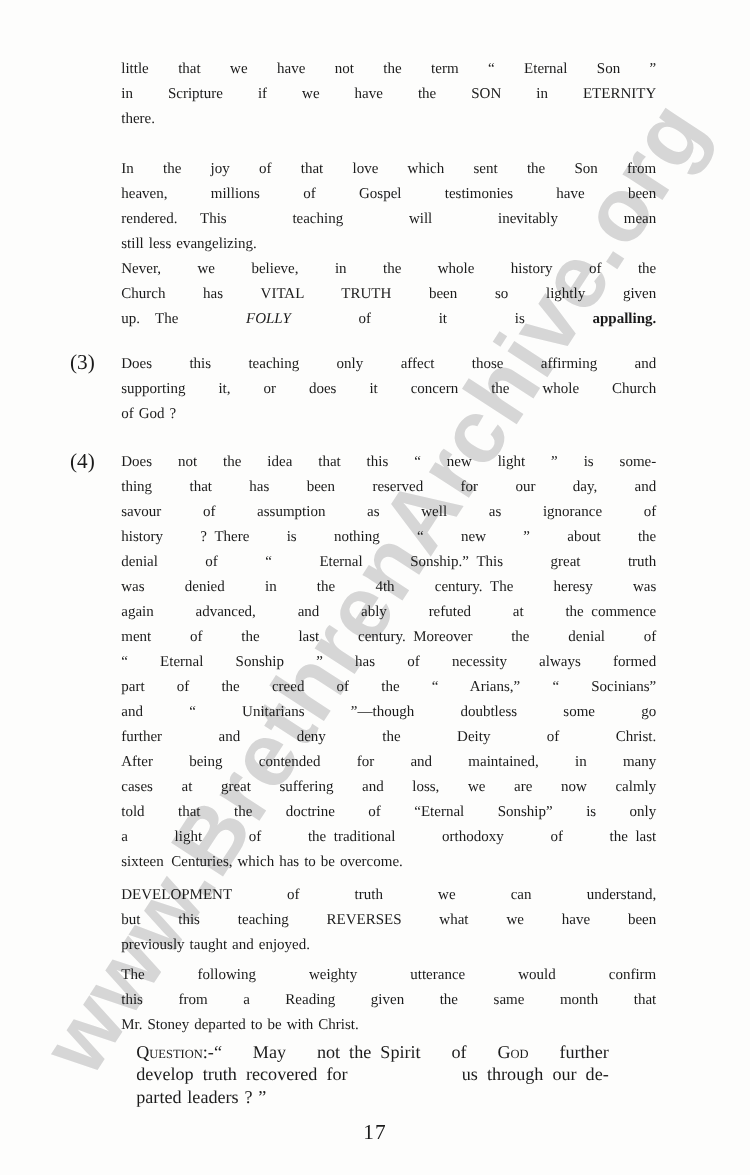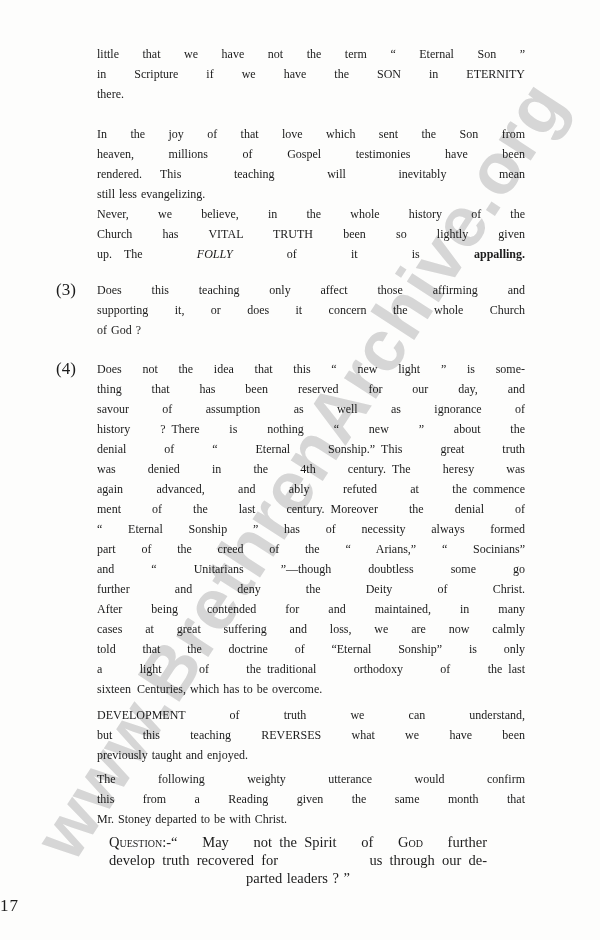--- a/index.html
+++ b/index.html
@@ -53,28 +53,29 @@
     line-height: 20px;
   }
   
   .content > .para:nth-child(2) { margin-top: 20px; }
   .content > .para:nth-child(3) { margin-top: 16px; }
   .content > .para:nth-child(4) { margin-top: 19px; }
   .content > .para:nth-child(5) { margin-top: 6px; }
   .content > .para:nth-child(6) { margin-top: 4px; }
   .content > .para:nth-child(7) { margin-top: 4px; }
   .small { margin-left: 12px; width: 378px; }
-  .small .line { font-size: 14.5px; line-height: 18px; text-align: center; }
+  .small .line { font-size: 14.5px; line-height: 18px; }
   .italic { font-style: italic; }
   .bold { font-weight: bold; }
   .smallcaps { font-variant: small-caps; }
   .footer {
     position: absolute;
     left: 0; right: 0;
     top: 896px;
+    text-align: center;
     font-size: 17px;
     letter-spacing: 1px;
     z-index: 1;
   }
 </style>
 </head>
 <body>
 
 <div class="page">
   <div class="watermark">www.BrethrenArchive.org</div>

